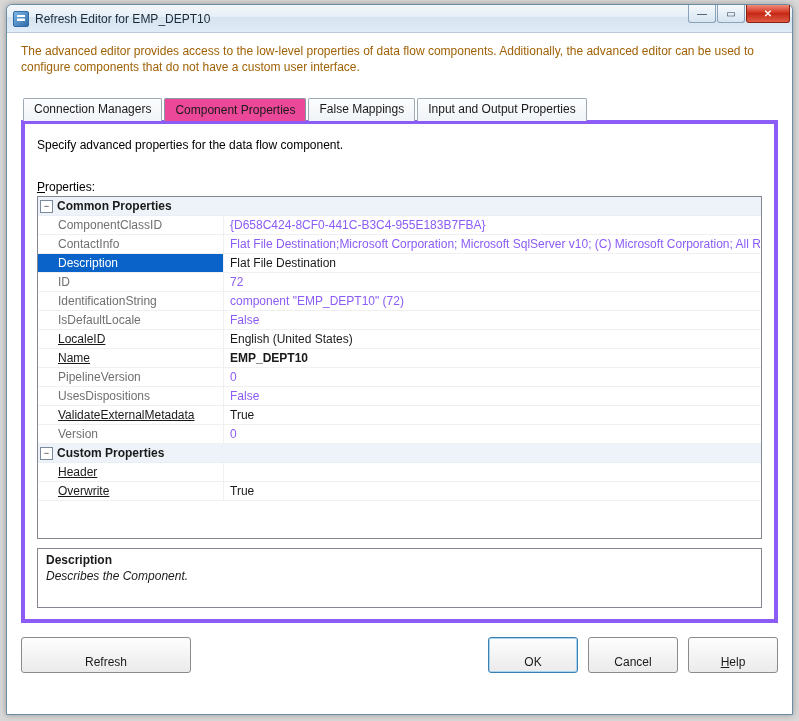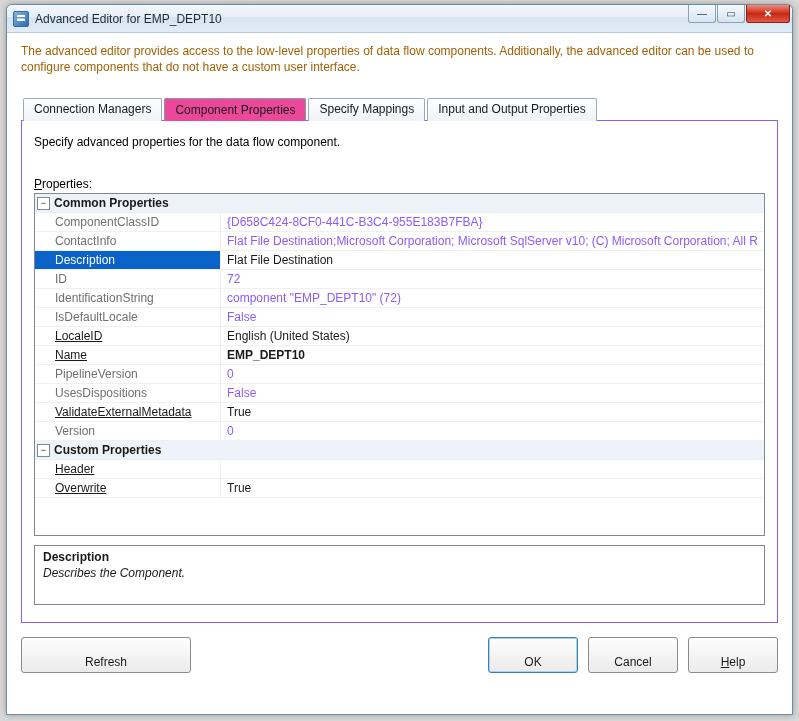--- a/index.html
+++ b/index.html
@@ -79,21 +79,21 @@
   font-size:12px;
   border-radius:2px 2px 0 0;
 }
 .tab.active {
   background:#ec4899;
   border-color:#8c98a5;
   padding-top:4px;
   position:relative;
 }
 .tabpage {
-  border:1px solid #8b5cf6;
+  border:4px solid #8b5cf6;
   height:503px;
   padding: 14px 12px 10px 12px;
   display:flex; flex-direction:column;
   background:#fff;
 }
 .subhead { margin-bottom:28px; }
 .proplabel { margin-bottom:2px; }
 .proplabel .u { text-decoration: underline; }
 .gridwrap { border:1px solid #828790; height:343px; overflow:hidden; background:#fff; position:relative; }
 .catrow {
@@ -170,36 +170,36 @@
 }
 button.btn + button.btn { margin-left:10px; }
 button.btn .u { text-decoration:underline; }
 </style>
 </head>
 <body>
 
 <div class="window">
   <div class="titlebar">
     <div class="app-icon"></div>
-    <span class="title">Advanced Editor for EMP_DEPT10</span>
+    <span class="title">Refresh Editor for EMP_DEPT10</span>
     <div class="spacer"></div>
     <div class="winbtns">
       <div class="winbtn">—</div>
       <div class="winbtn max">▭</div>
       <div class="winbtn close">✕</div>
     </div>
   </div>
 
   <div class="client">
     <div class="intro">The advanced editor provides access to the low-level properties of data flow components. Additionally, the advanced editor can be used to configure components that do not have a custom user interface.</div>
 
     <div class="tabstrip">
       <div class="tab">Connection Managers</div>
       <div class="tab active">Component Properties</div>
-      <div class="tab">Specify Mappings</div>
+      <div class="tab">False Mappings</div>
       <div class="tab">Input and Output Properties</div>
     </div>
 
     <div class="tabpage">
       <div class="subhead">Specify advanced properties for the data flow component.</div>
       <div class="proplabel"><span class="u">P</span><span>roperties:</span></div>
 
       <div class="gridwrap">
         <div class="catrow">
           <div class="box">−</div>

